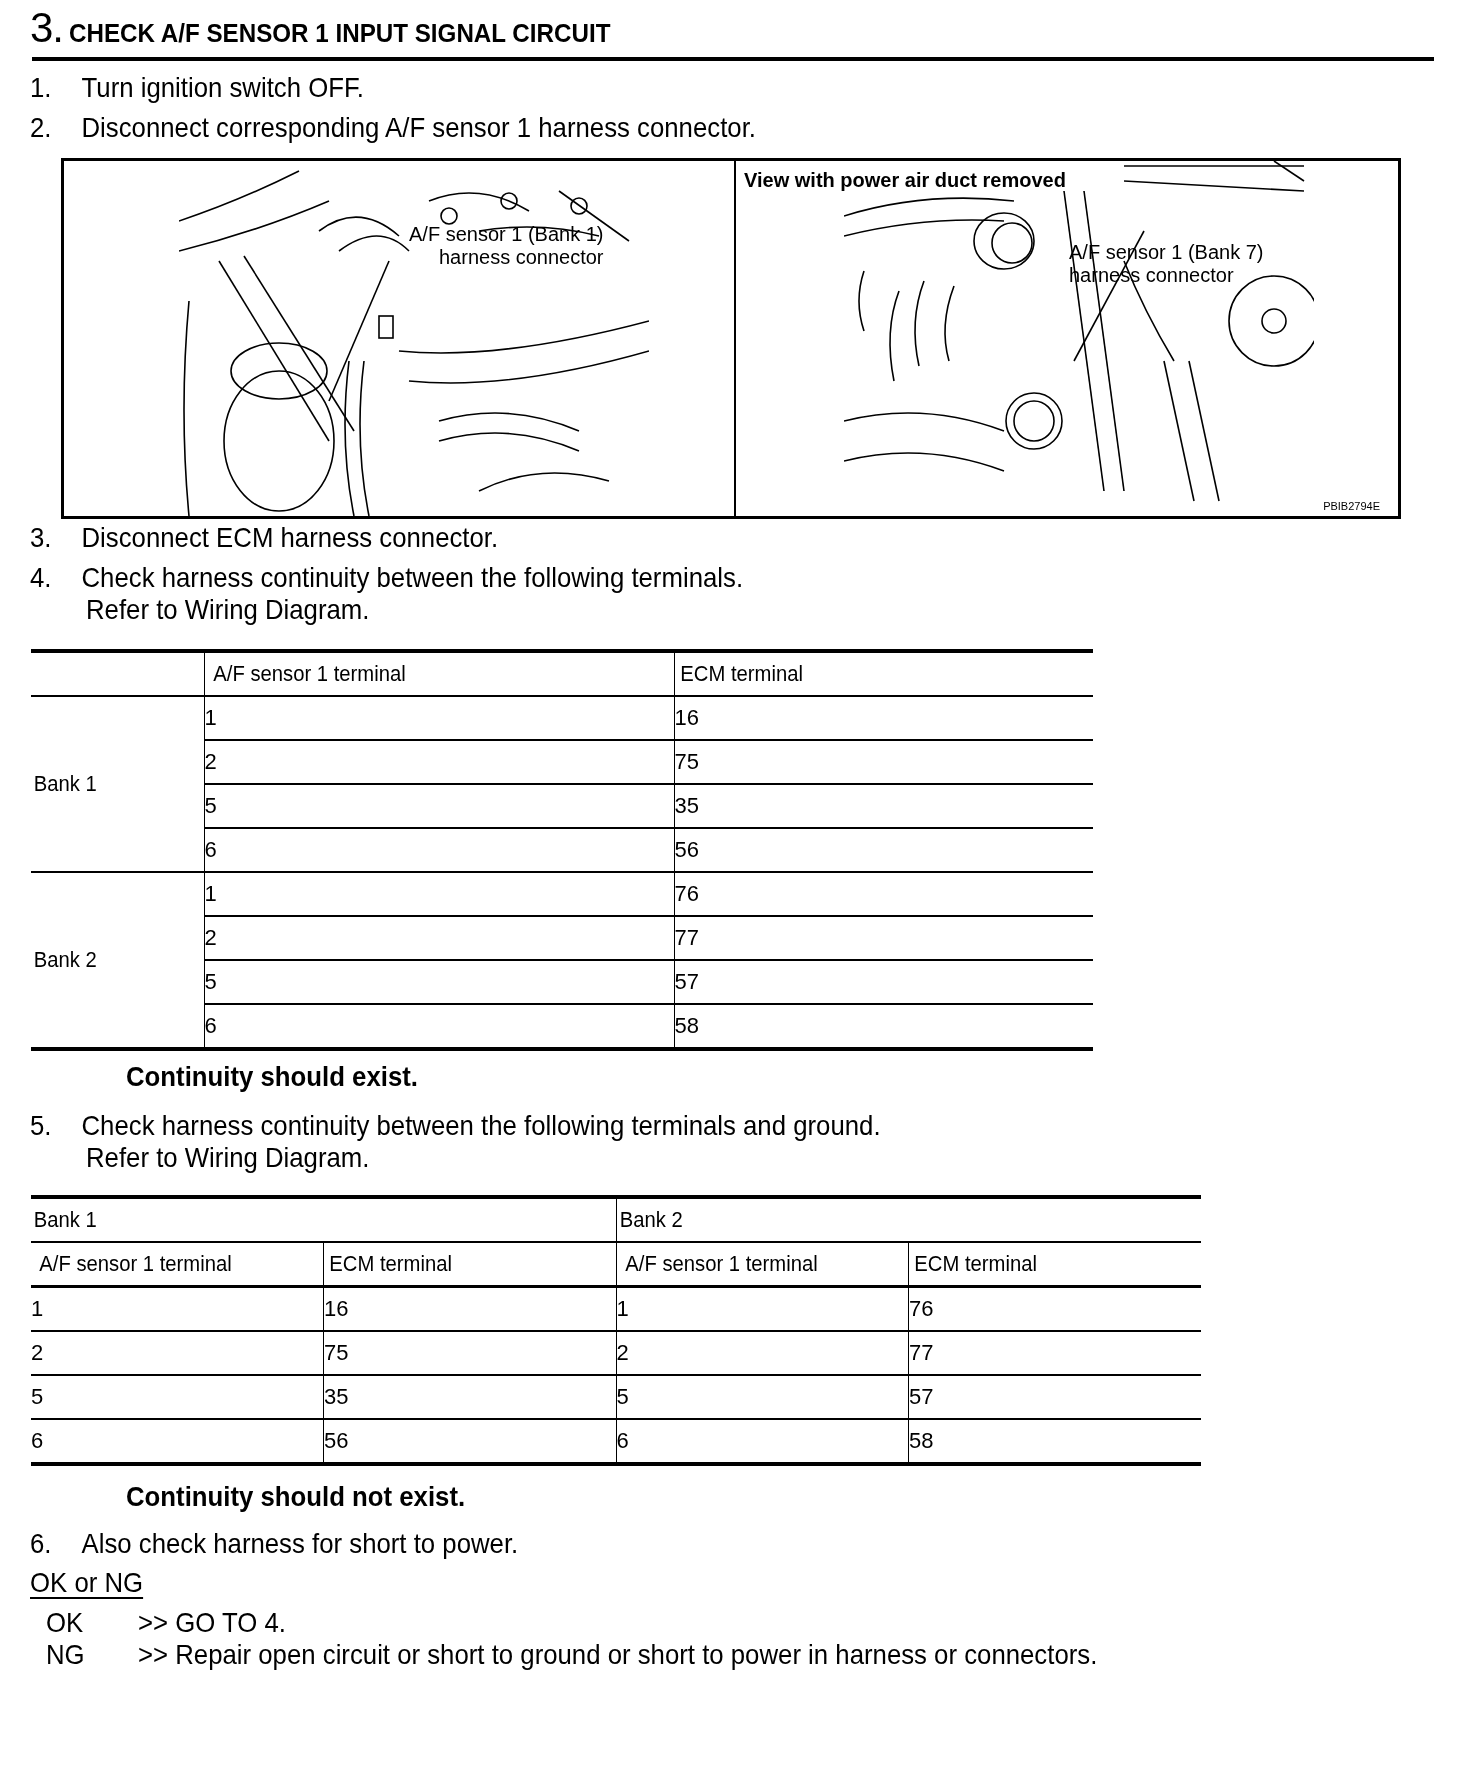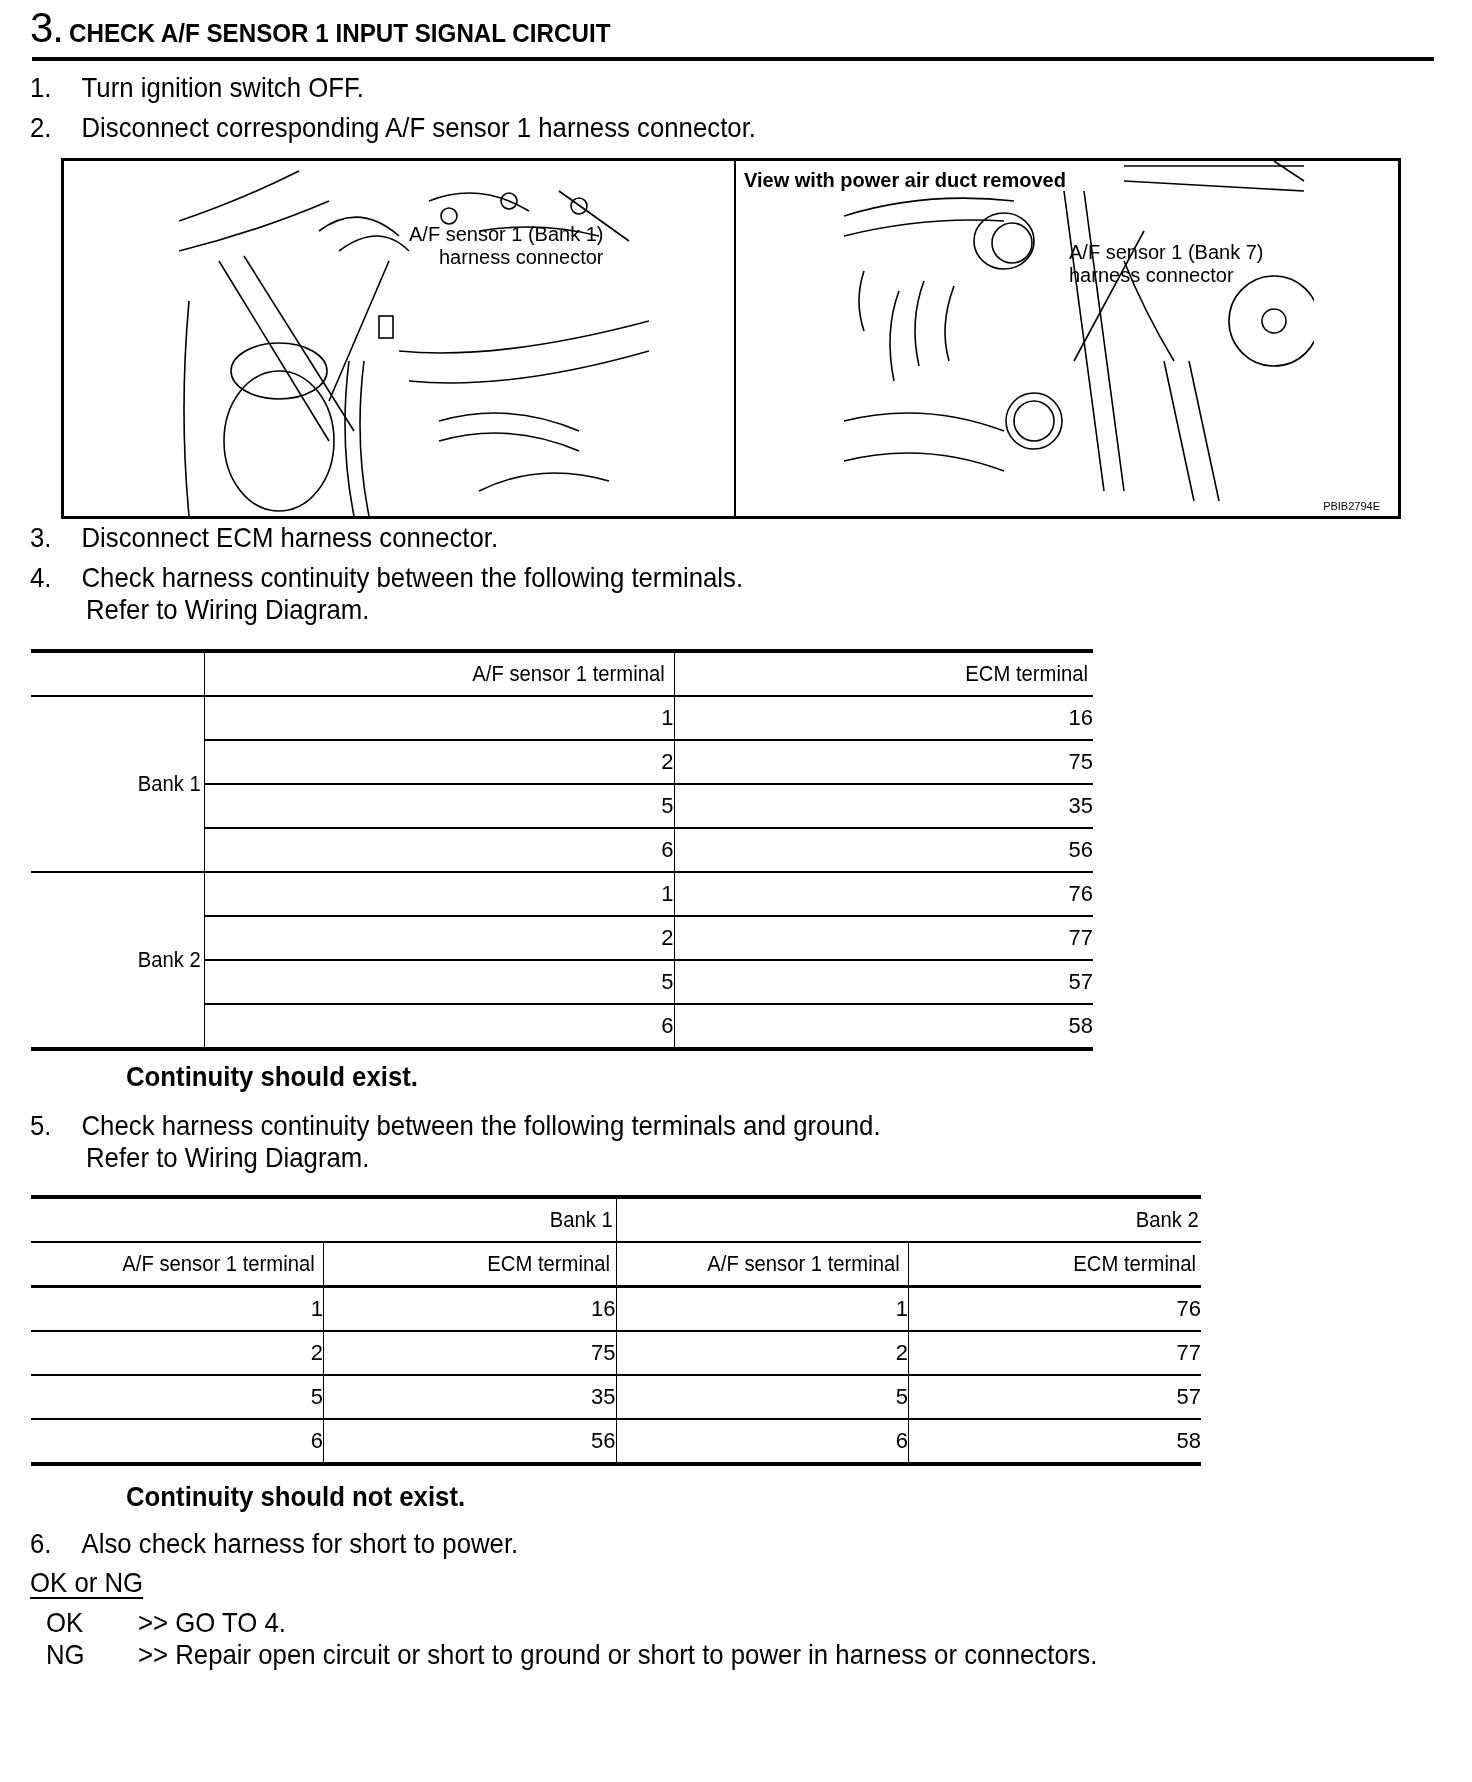--- a/index.html
+++ b/index.html
@@ -12,21 +12,21 @@
   .rule { left:32px; top:57px; width:1402px; height:4px; background:#000; }
   .line { font-size:28px; transform:scaleX(0.92); transform-origin:left; white-space:nowrap; }
   .num { display:inline-block; width:56px; }
   .fig { left:61px; top:158px; width:1334px; height:355px; border:3px solid #000; }
   .fig-div { position:absolute; left:670px; top:0; width:2px; height:100%; background:#000; }
   .fig svg { position:absolute; }
   .fig-label { position:absolute; font-size:20px; white-space:nowrap; }
   .fig-bold { font-weight:700; font-size:20px; }
   .fig-code { position:absolute; font-size:11px; right:18px; bottom:4px; }
   table { border-collapse:collapse; position:absolute; font-size:22px; }
-  td, th { text-align:right; font-weight:400; padding:0; height:42px; }
+  td, th { text-align:left; font-weight:400; padding:0; height:42px; }
   .t1 { left:31px; top:649px; width:1062px; }
   .t1 td, .t1 th { border-left:1px solid #000; }
   .t1 tr > :first-child { border-left:none; }
   .t1 thead tr { border-top:4px solid #000; border-bottom:2px solid #000; }
   .t1 tbody tr { border-bottom:2px solid #000; }
   .t1 tbody tr.last { border-bottom:4px solid #000; }
   .t2 { left:31px; top:1195px; width:1170px; }
   .t2 td, .t2 th { border-left:1px solid #000; width:25%; }
   .t2 tr > :first-child { border-left:none; }
   .t2 thead tr.top { border-top:4px solid #000; border-bottom:2px solid #000; }

